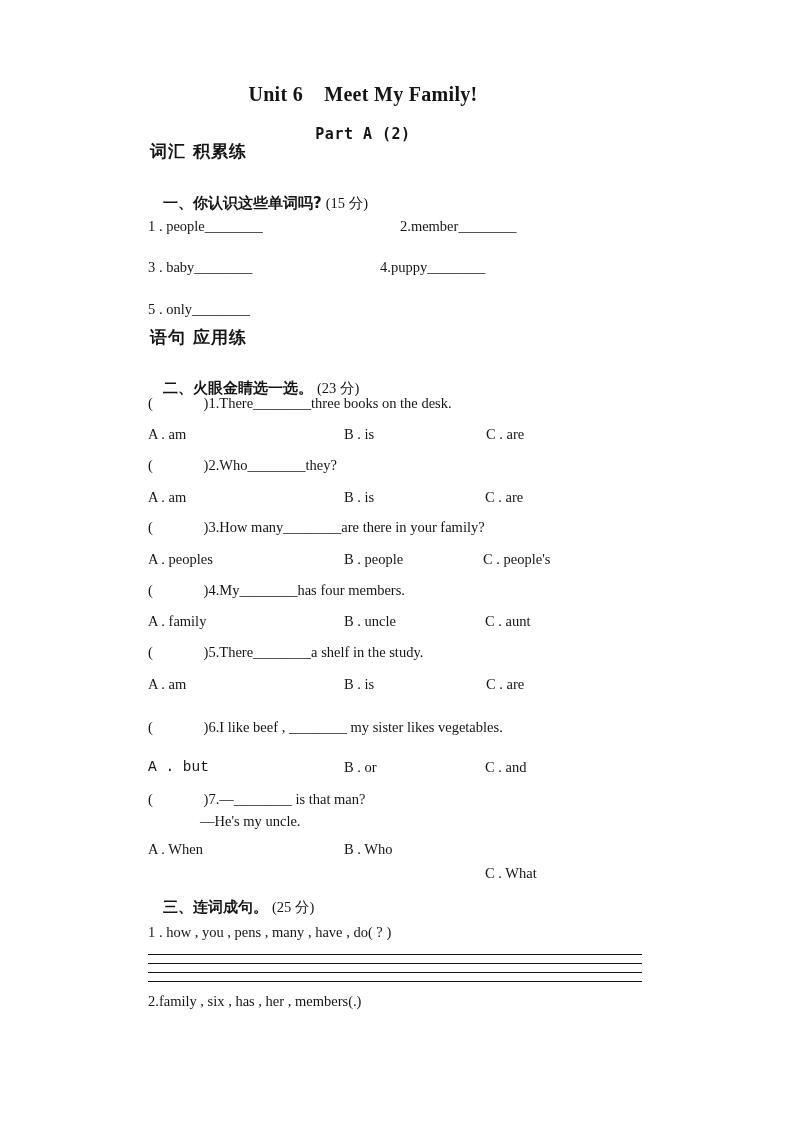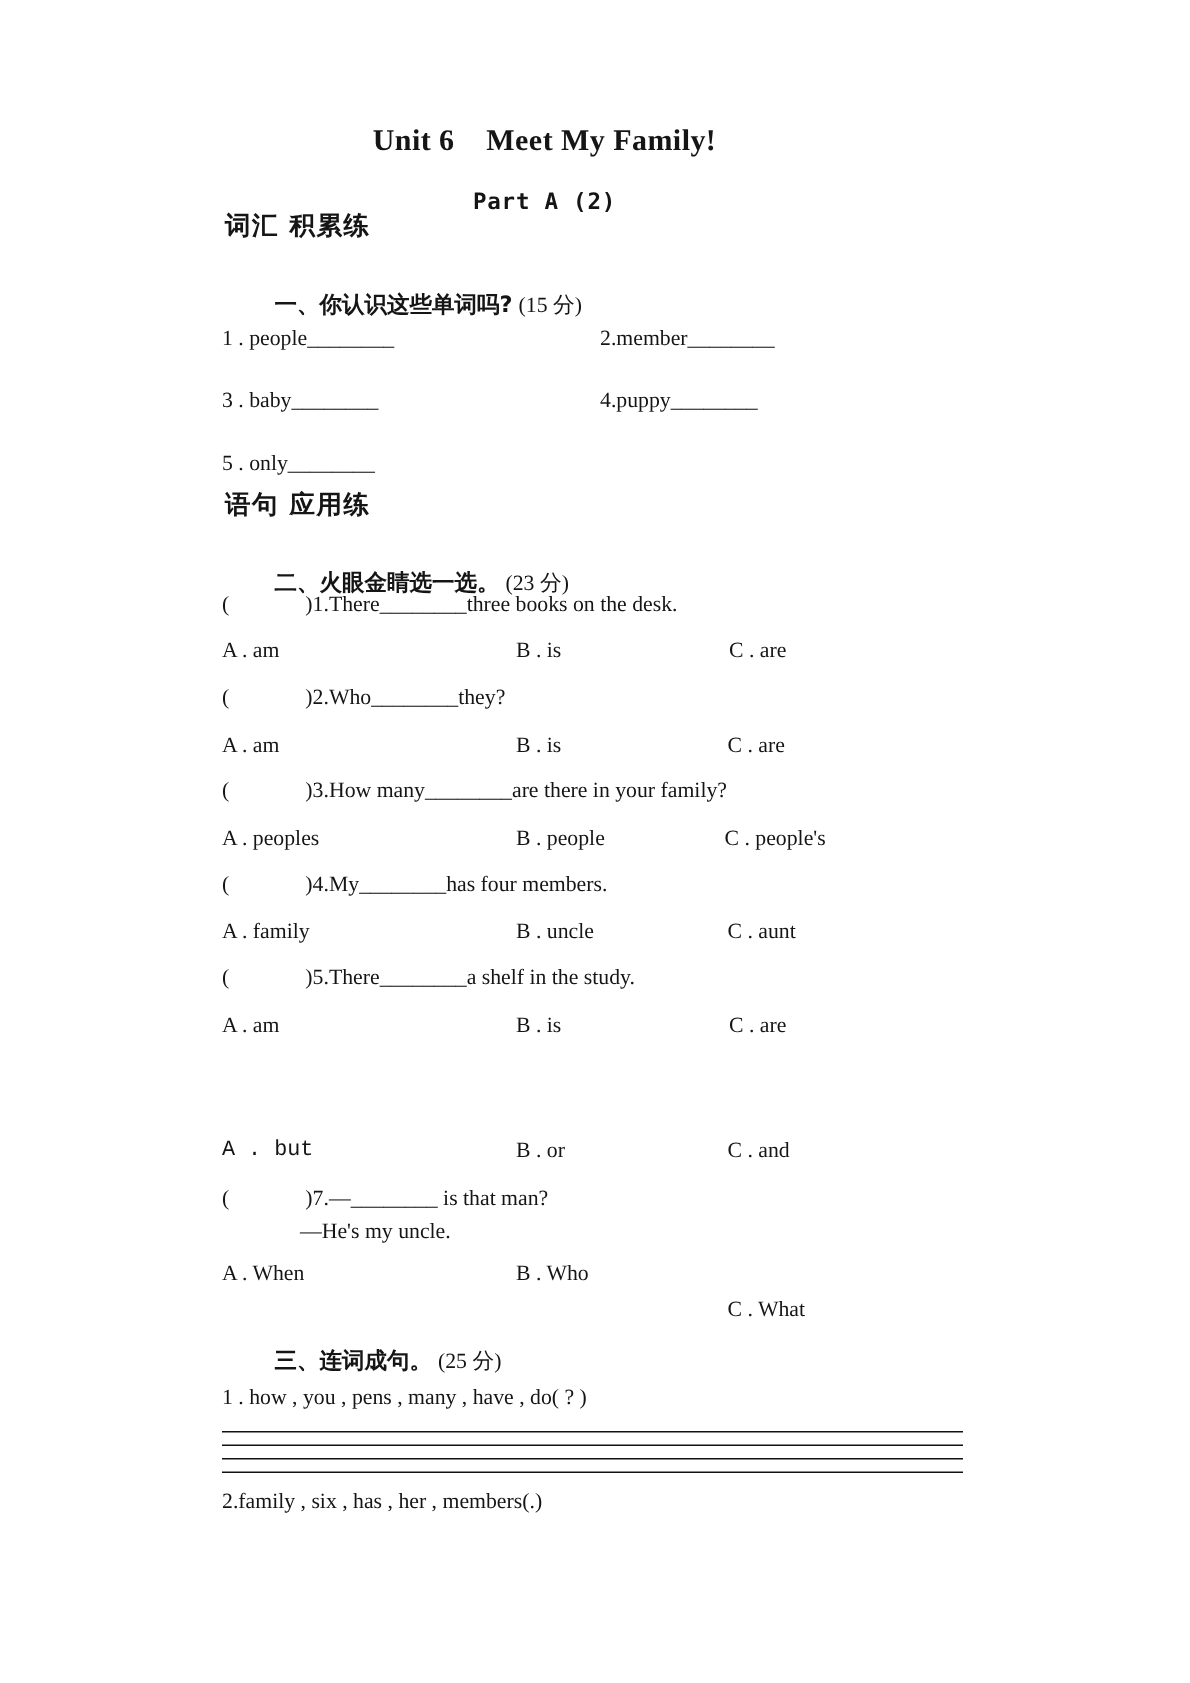--- a/index.html
+++ b/index.html
@@ -28,21 +28,20 @@
   .band{
     font-size:17px;font-weight:bold;
     font-family:"DejaVu Sans","Liberation Sans", sans-serif;
     letter-spacing:1px;
   }
   .secline{font-size:15px;}
   .cnh{
     font-weight:bold;
     font-family:"DejaVu Sans","Liberation Sans", sans-serif;
     font-size:15px;
-    margin-left:20px;
   }
   .pts{
     font-family:"Liberation Serif", serif;
     font-size:14.5px;font-weight:normal;
     margin-left:4px;
   }
   .rule{
     position:absolute;left:148px;width:494px;height:0;
     border-top:1.6px solid #111111;
   }
@@ -57,21 +56,21 @@
 
   <div class="abs band" style="left:150px;top:143px;">词汇 积累练</div>
 
   <div class="abs secline" style="left:148px;top:178px;">
     <span class="cnh">一、你认识这些单词吗?</span><span class="pts">(15 分)</span>
   </div>
 
   <div class="abs en" style="left:148px;top:218px;">1 . people________</div>
   <div class="abs en" style="left:400px;top:218px;">2.member________</div>
   <div class="abs en" style="left:148px;top:259px;">3 . baby________</div>
-  <div class="abs en" style="left:400px;top:259px;">4.puppy________</div>
+  <div class="abs en" style="left:380px;top:259px;">4.puppy________</div>
   <div class="abs en" style="left:148px;top:301px;">5 . only________</div>
 
   <div class="abs band" style="left:150px;top:329px;">语句 应用练</div>
 
   <div class="abs secline" style="left:148px;top:363px;">
     <span class="cnh">二、火眼金睛选一选。</span><span class="pts">(23 分)</span>
   </div>
 
   <div class="abs en" style="left:148px;top:395px;">(              )1.There________three books on the desk.</div>
   <div class="abs en" style="left:148px;top:426px;">A . am</div>
@@ -91,20 +90,21 @@
   <div class="abs en" style="left:148px;top:582px;">(              )4.My________has four members.</div>
   <div class="abs en" style="left:148px;top:613px;text-align:center;">A . family</div>
   <div class="abs en" style="left:344px;top:613px;">B . uncle</div>
   <div class="abs en" style="left:485px;top:613px;">C . aunt</div>
 
   <div class="abs en" style="left:148px;top:644px;">(              )5.There________a shelf in the study.</div>
   <div class="abs en" style="left:148px;top:676px;">A . am</div>
   <div class="abs en" style="left:344px;top:676px;">B . is</div>
   <div class="abs en" style="left:486px;top:676px;">C . are</div>
 
+  <div class="abs en" style="left:148px;top:719px;">(              )6.I like beef , ________ my sister likes vegetables.</div>
   <div class="abs en" style="left:148px;top:759px;font-family:Liberation Mono, monospace;">A . but</div>
   <div class="abs en" style="left:344px;top:759px;">B . or</div>
   <div class="abs en" style="left:485px;top:759px;">C . and</div>
 
   <div class="abs en" style="left:148px;top:791px;">(              )7.—________ is that man?</div>
   <div class="abs en" style="left:200px;top:813px;">—He's my uncle.</div>
   <div class="abs en" style="left:148px;top:841px;">A . When</div>
   <div class="abs en" style="left:344px;top:841px;">B . Who</div>
   <div class="abs en" style="left:485px;top:841px;margin-top:24px;">C . What</div>
 

